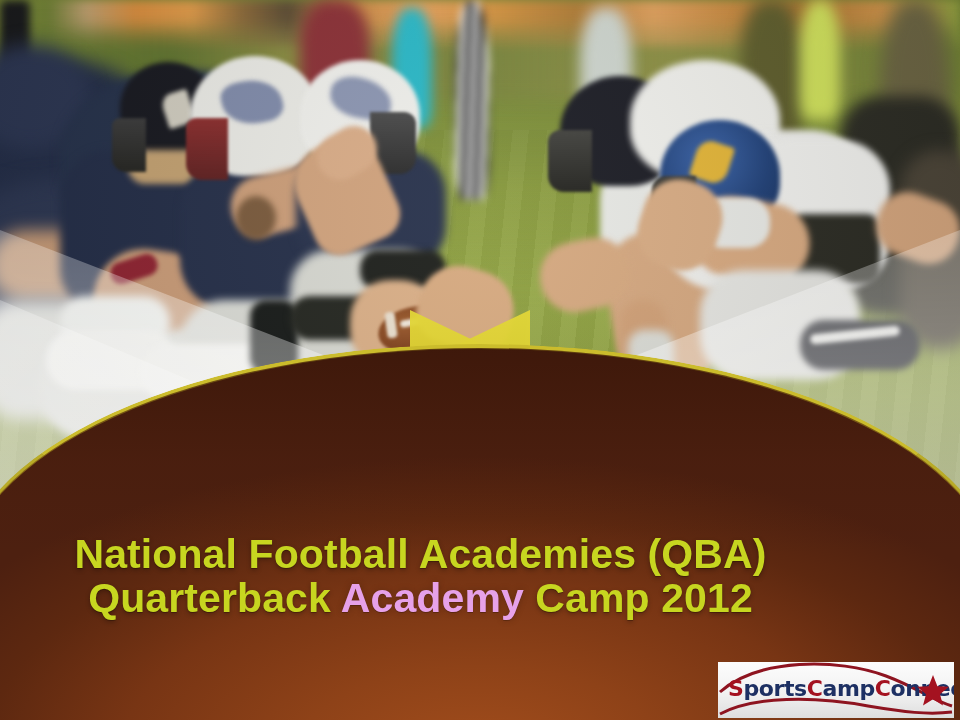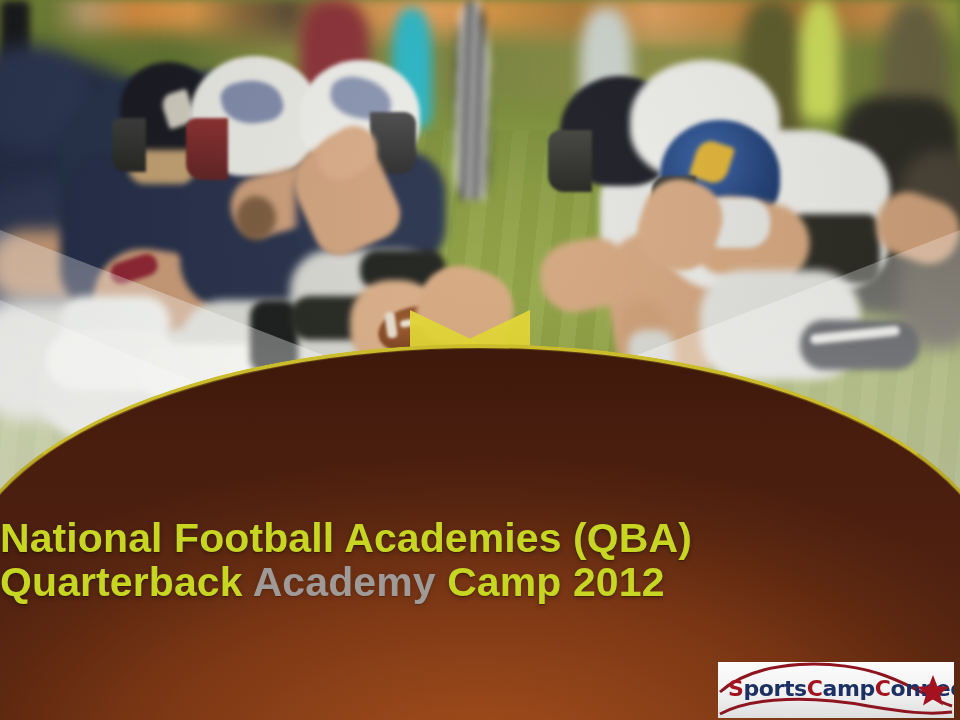--- a/index.html
+++ b/index.html
@@ -201,32 +201,32 @@
             mask:linear-gradient(180deg,#000 0%,#000 38%,transparent 66%);
   }
   .arch-shade{
     position:absolute;left:-40px;top:346px;width:1040px;height:380px;
     border-radius:50% 50% 0 0 / 62% 62% 0 0;
     background:linear-gradient(180deg,rgba(50,18,6,.55) 0%,rgba(50,18,6,.12) 30%,rgba(0,0,0,0) 55%);
   }
 
   
   .title-wrap{
-    position:absolute;left:0;top:516px;width:841px;
+    position:absolute;left:0;top:532px;width:841px;text-align:center;
     line-height:1.08;
   }
   .title-line{
     font-size:41px;font-weight:bold;letter-spacing:.1px;
     color:#c7d620;
     text-shadow:0 1px 0 rgba(0,0,0,.25), 0 2px 5px rgba(0,0,0,.30);
   }
   .title-line.l2{position:relative;}
   
   .title-line.l2 .dim{
-    color:#a3a3a3;opacity:.92;
+    color:#f0abfc;opacity:.92;
     text-shadow:0 0 6px rgba(90,40,16,.85),0 1px 0 rgba(0,0,0,.3);
   }
 
   
   .logo-box{
     position:absolute;left:718px;top:662px;width:236px;height:56px;
     background:linear-gradient(180deg,#fcfcfc 0%,#f2f2f2 55%,#dedede 100%);
     overflow:hidden;
   }
   .logo-svg{position:absolute;left:0;top:0;}

